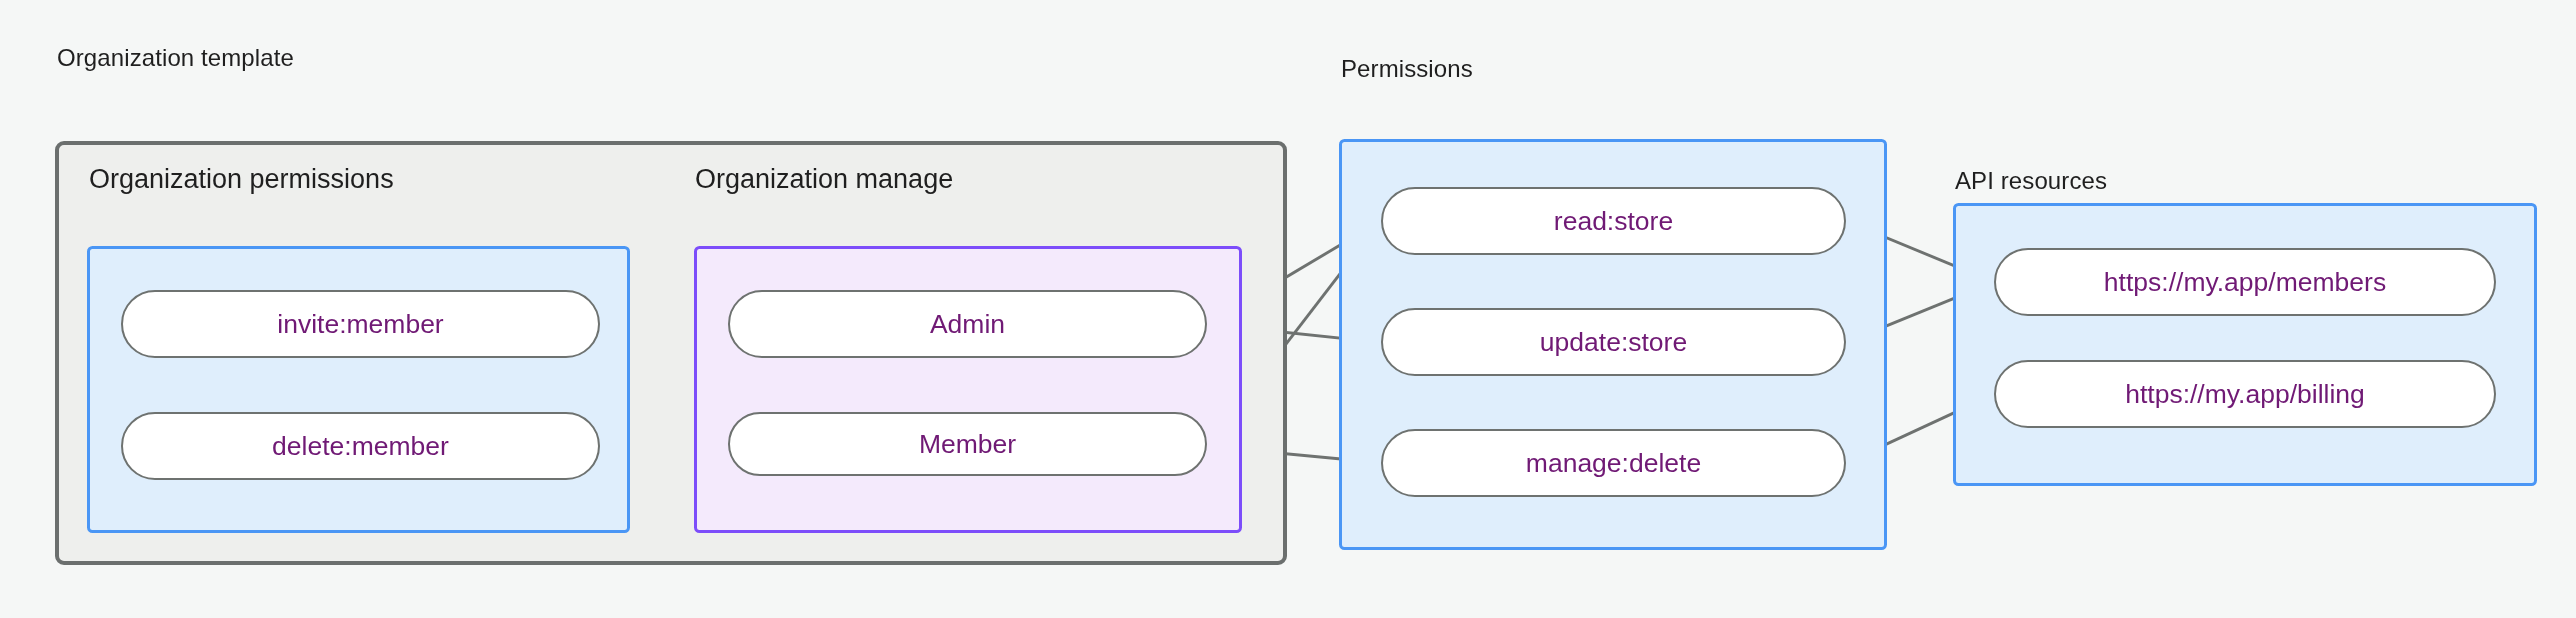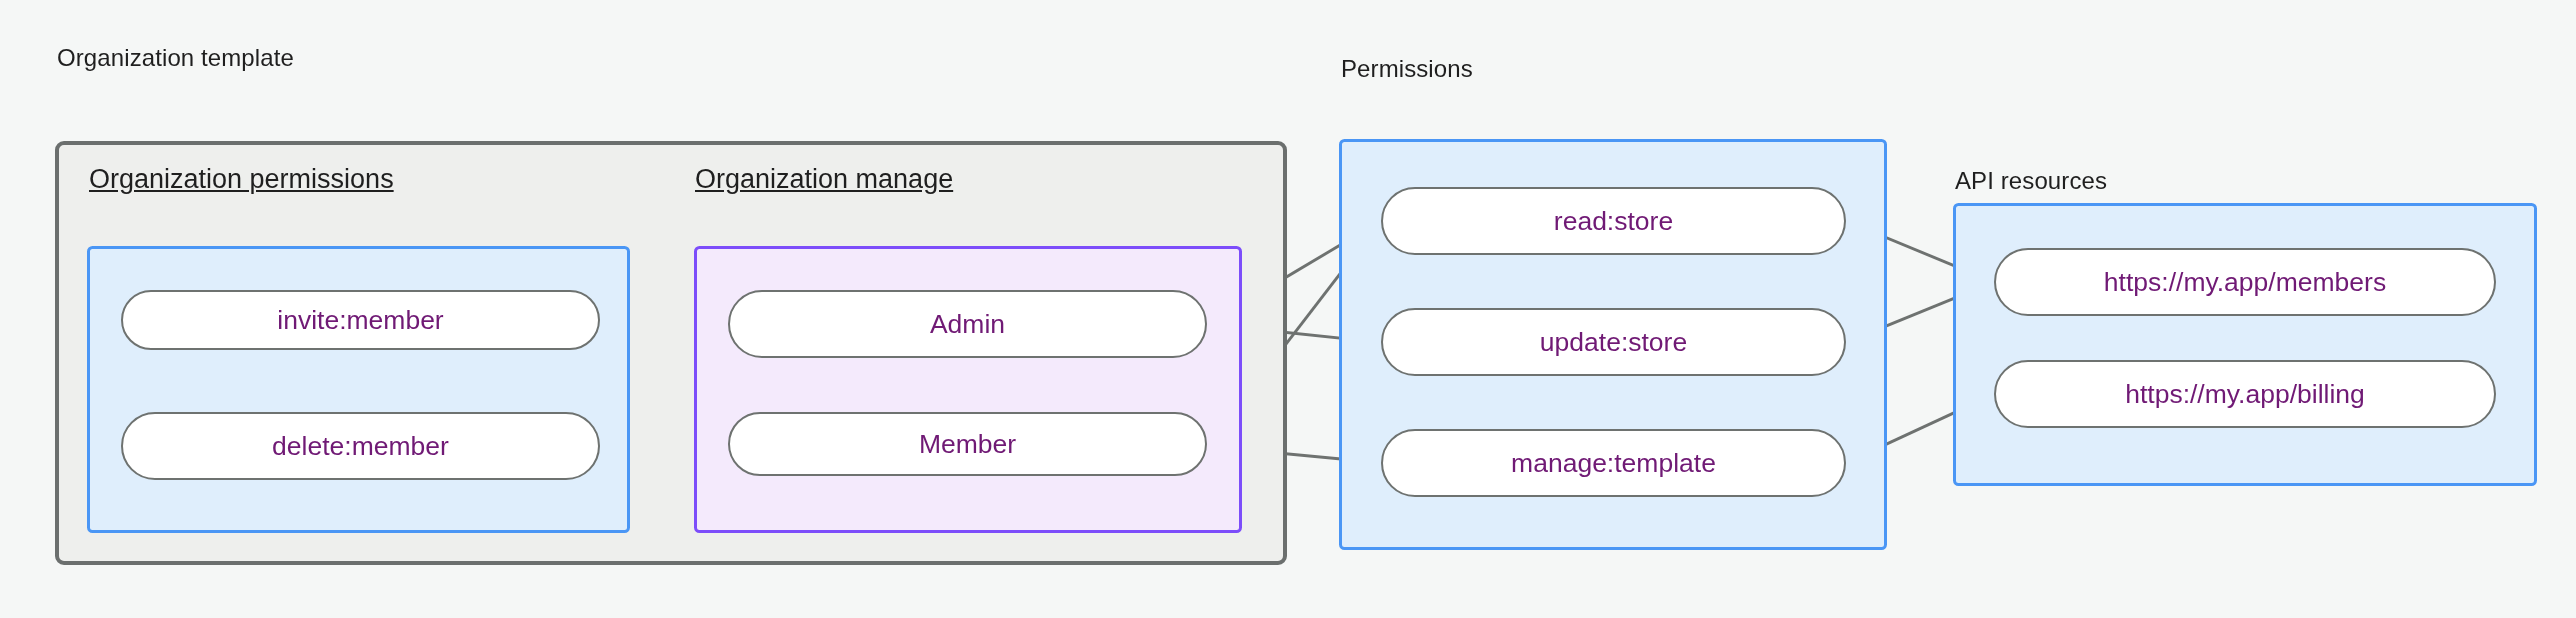--- a/index.html
+++ b/index.html
@@ -28,21 +28,20 @@
     border-radius:9px;
     box-sizing:border-box;
   }
 
   
   .sub-label{
     position:absolute;
     font-size:27px;
     color:#1f1f1f;
     white-space:nowrap;
-    text-decoration:underline;
   }
 
   
   .box{
     position:absolute;
     box-sizing:border-box;
     border-radius:5.5px;
   }
   .box.blue{background:#dfeefc;border:3.7px solid #4a96f5;}
   .box.purple{background:#f4eafc;border:3.7px solid #7c4dfa;}
@@ -98,41 +97,41 @@
   </svg>
 
   <div class="group-label" style="left:57px;top:44px;">Organization template</div>
 
   <div class="outer-box" style="left:55px;top:141px;width:1232px;height:424px;"></div>
 
   <div class="sub-label" style="left:89px;top:164px;">Organization permissions</div>
 
   <div class="box blue" style="left:87px;top:246px;width:543px;height:287px;"></div>
 
-  <div class="pill" style="left:121px;top:290px;width:479px;height:60px;text-align:center;">invite:member</div>
+  <div class="pill" style="left:121px;top:290px;width:479px;height:68px;text-align:center;">invite:member</div>
 
   <div class="pill" style="left:121px;top:412px;width:479px;height:68px;">delete:member</div>
 
   <div class="sub-label" style="left:695px;top:164px;">Organization manage</div>
 
   <div class="box purple" style="left:694px;top:246px;width:548px;height:287px;"></div>
 
   <div class="pill" style="left:728px;top:290px;width:479px;height:68px;">Admin</div>
 
   <div class="pill" style="left:728px;top:412px;width:479px;height:64px;">Member</div>
 
   <div class="group-label" style="left:1341px;top:55px;">Permissions</div>
 
   <div class="box blue" style="left:1339px;top:139px;width:548px;height:411px;"></div>
 
   <div class="pill" style="left:1381px;top:187px;width:465px;height:68px;">read:store</div>
 
   <div class="pill" style="left:1381px;top:308px;width:465px;height:68px;">update:store</div>
 
-  <div class="pill" style="left:1381px;top:429px;width:465px;height:68px;">manage:template</div>
+  <div class="pill" style="left:1381px;top:429px;width:465px;height:68px;">manage:delete</div>
 
   <div class="group-label" style="left:1955px;top:127px;margin-top:40px;">API resources</div>
 
   <div class="box blue" style="left:1953px;top:203px;width:584px;height:283px;"></div>
 
   <div class="pill" style="left:1994px;top:248px;width:502px;height:68px;">https://my.app/members</div>
 
   <div class="pill" style="left:1994px;top:360px;width:502px;height:68px;">https://my.app/billing</div>
 
 </div>

